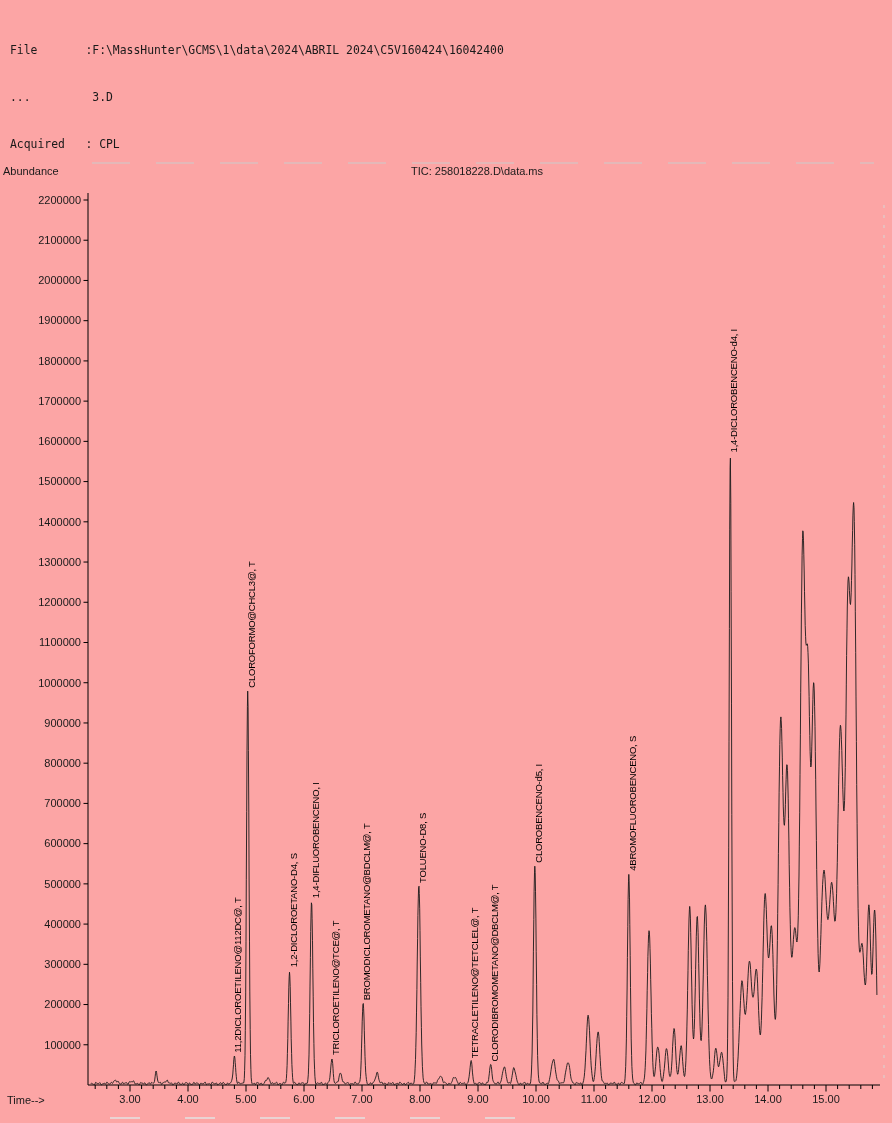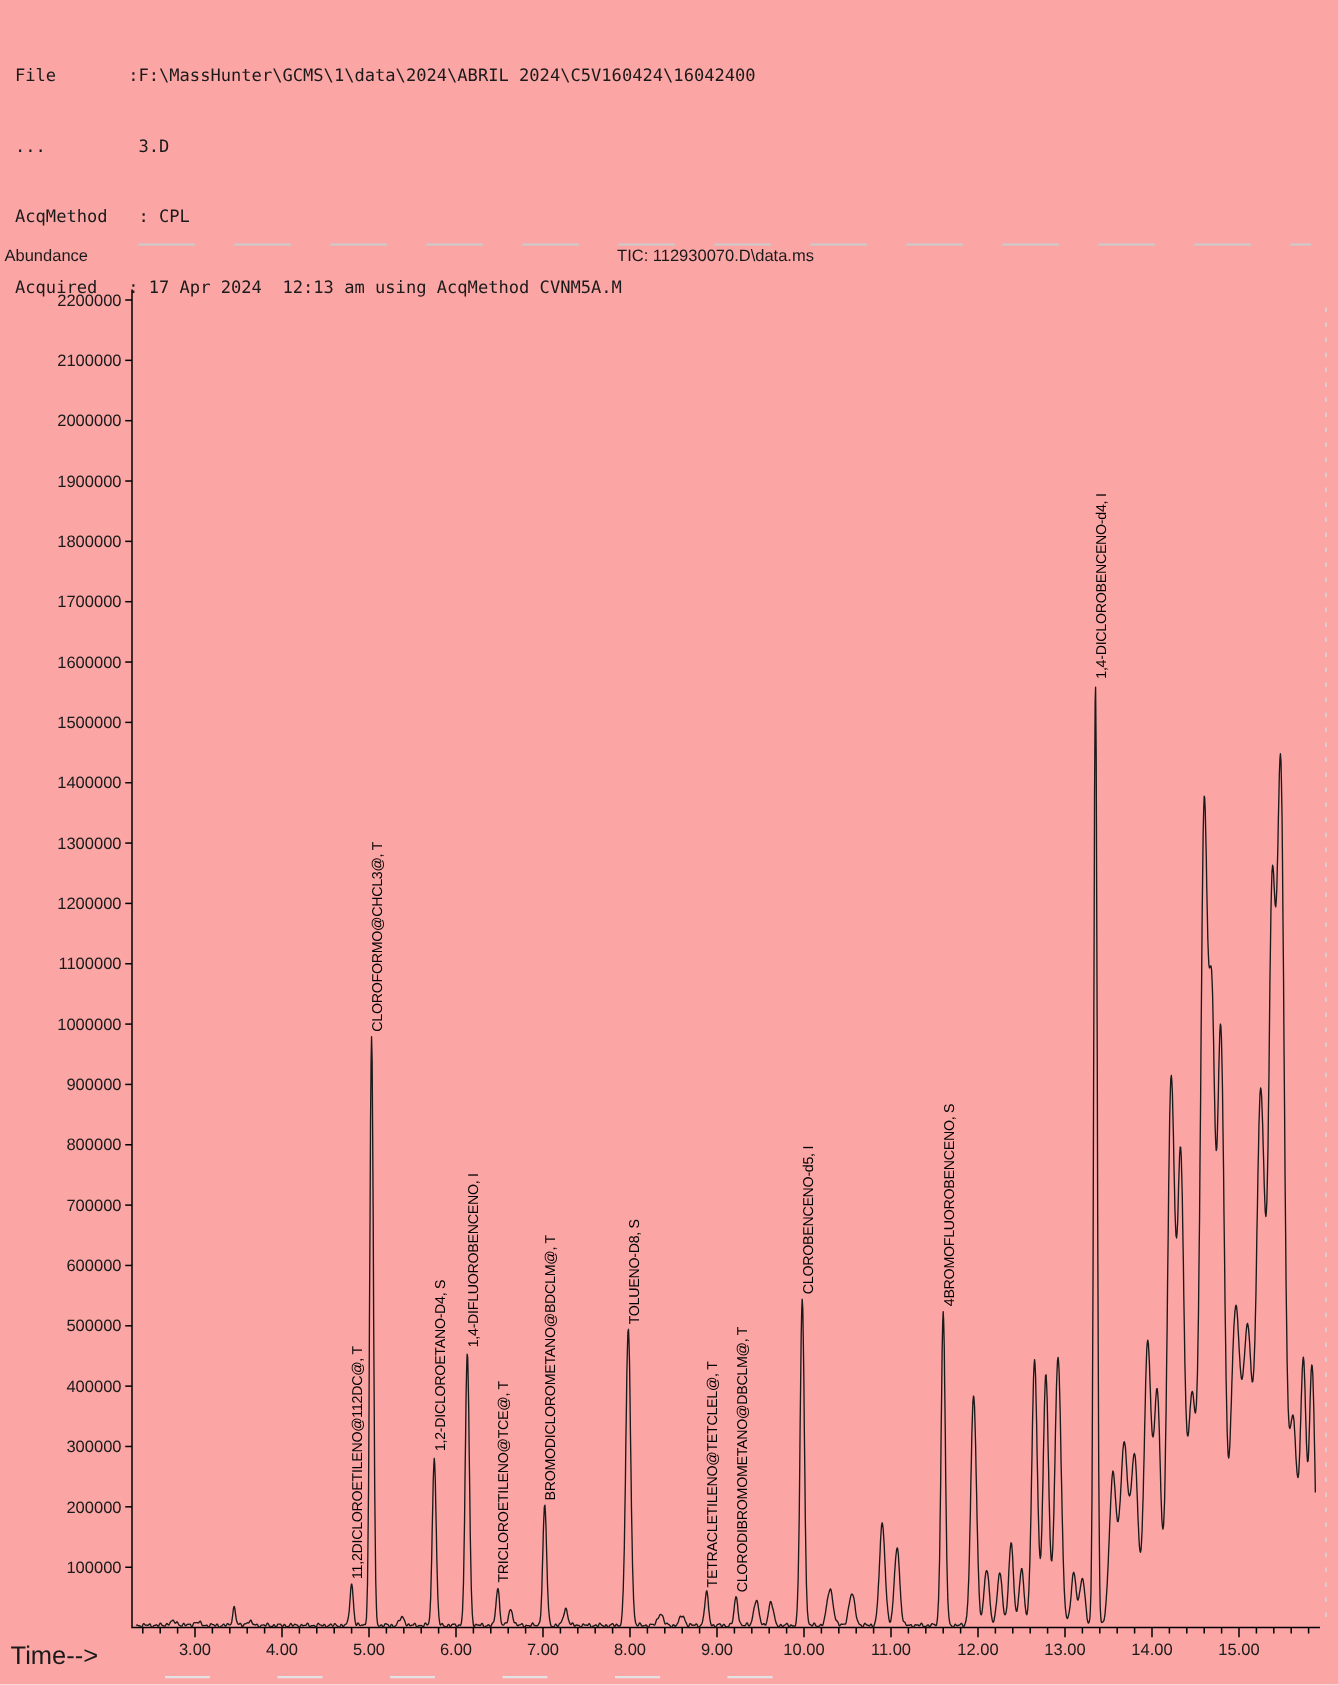--- a/index.html
+++ b/index.html
@@ -5,32 +5,31 @@
   html,body{margin:0;padding:0;background:#ffffff;}
   .page{position:relative;width:892px;height:1123px;background:#fca5a5;overflow:hidden;
         font-family:"Liberation Sans",sans-serif;color:#111;}
   .header{position:absolute;left:10px;top:12px;
           font-family:"DejaVu Sans Mono",monospace;font-size:11.4px;line-height:15.6px;
           white-space:pre;color:#1a1a1a;}
   .chart-svg{position:absolute;left:0;top:0;}
   .abundance-label{position:absolute;left:3px;top:165px;font-size:11px;color:#1a1a1a;}
   .chart-title{position:absolute;left:477px;top:165px;transform:translateX(-50%);
                font-size:11px;color:#1a1a1a;white-space:nowrap;}
-  .time-label{position:absolute;left:7px;top:1094px;font-size:17px;color:#1a1a1a;}
+  .time-label{position:absolute;left:7px;top:1094px;font-size:11px;color:#1a1a1a;}
 </style>
 </head>
 <body>
 
 <div class="page">
 
   <div class="header">
     <div>File       :F:\MassHunter\GCMS\1\data\2024\ABRIL 2024\C5V160424\16042400</div>
     <div>...         3.D</div>
-    <div>AcqMethod   : CPL</div>
-    <div>Acquired   : 17 Apr 2024  12:13 am using AcqMethod CVNM5A.M</div>
+    <div>Acquired   : CPL</div>
   </div>
 
   <svg id="chart-svg" class="chart-svg" width="892" height="1123" viewBox="0 0 892 1123">
       <line x1="92" y1="163" x2="874" y2="163" stroke="#cccccc" stroke-width="1.2" stroke-dasharray="38 26"></line>
       <line x1="884" y1="205" x2="884" y2="1083" stroke="#d6d6d6" stroke-width="1" stroke-dasharray="3 7"></line>
       <line x1="110" y1="1118" x2="560" y2="1118" stroke="#e2e2e2" stroke-width="1.5" stroke-dasharray="30 45"></line>
       <path d="M88 193 V1085 H880" stroke="#000000" fill="none" stroke-width="1"></path>
       <line x1="83.5" y1="1044.7727272727273" x2="88" y2="1044.7727272727273" stroke="#000000" stroke-width="1"></line>
       <text x="81" y="1048.5727272727272" text-anchor="end" font-size="11" font-family="Liberation Sans, sans-serif" fill="#1a1a1a">100000</text>
       <line x1="83.5" y1="1004.5454545454545" x2="88" y2="1004.5454545454545" stroke="#000000" stroke-width="1"></line>
@@ -165,16 +164,16 @@
       <text transform="translate(370.15999999999997 1000.35) rotate(-90)" font-size="9.5" font-family="Liberation Sans, sans-serif" fill="#000" letter-spacing="-0.2">BROMODICLOROMETANO@BDCLM@, T</text>
       <text transform="translate(425.84000000000003 882.8863636363636) rotate(-90)" font-size="9.5" font-family="Liberation Sans, sans-serif" fill="#000" letter-spacing="-0.2">TOLUENO-D8, S</text>
       <text transform="translate(478.04 1058.2772727272727) rotate(-90)" font-size="9.5" font-family="Liberation Sans, sans-serif" fill="#000" letter-spacing="-0.2">TETRACLETILENO@TETCLEL@, T</text>
       <text transform="translate(497.76000000000005 1061.4954545454545) rotate(-90)" font-size="9.5" font-family="Liberation Sans, sans-serif" fill="#000" letter-spacing="-0.2">CLORODIBROMOMETANO@DBCLM@, T</text>
       <text transform="translate(541.84 862.7727272727273) rotate(-90)" font-size="9.5" font-family="Liberation Sans, sans-serif" fill="#000" letter-spacing="-0.2">CLOROBENCENO-d5, I</text>
       <text transform="translate(635.8 870.8181818181818) rotate(-90)" font-size="9.5" font-family="Liberation Sans, sans-serif" fill="#000" letter-spacing="-0.2">4BROMOFLUOROBENCENO, S</text>
       <text transform="translate(737.3 452.4545454545454) rotate(-90)" font-size="9.5" font-family="Liberation Sans, sans-serif" fill="#000" letter-spacing="-0.2">1,4-DICLOROBENCENO-d4, I</text>
     </svg>
 
   <div class="abundance-label">Abundance</div>
-  <div class="chart-title">TIC: 112930070.D\data.ms</div>
+  <div class="chart-title">TIC: 258018228.D\data.ms</div>
   <div class="time-label">Time--&gt;</div>
 
 </div>
 
 </body></html>

